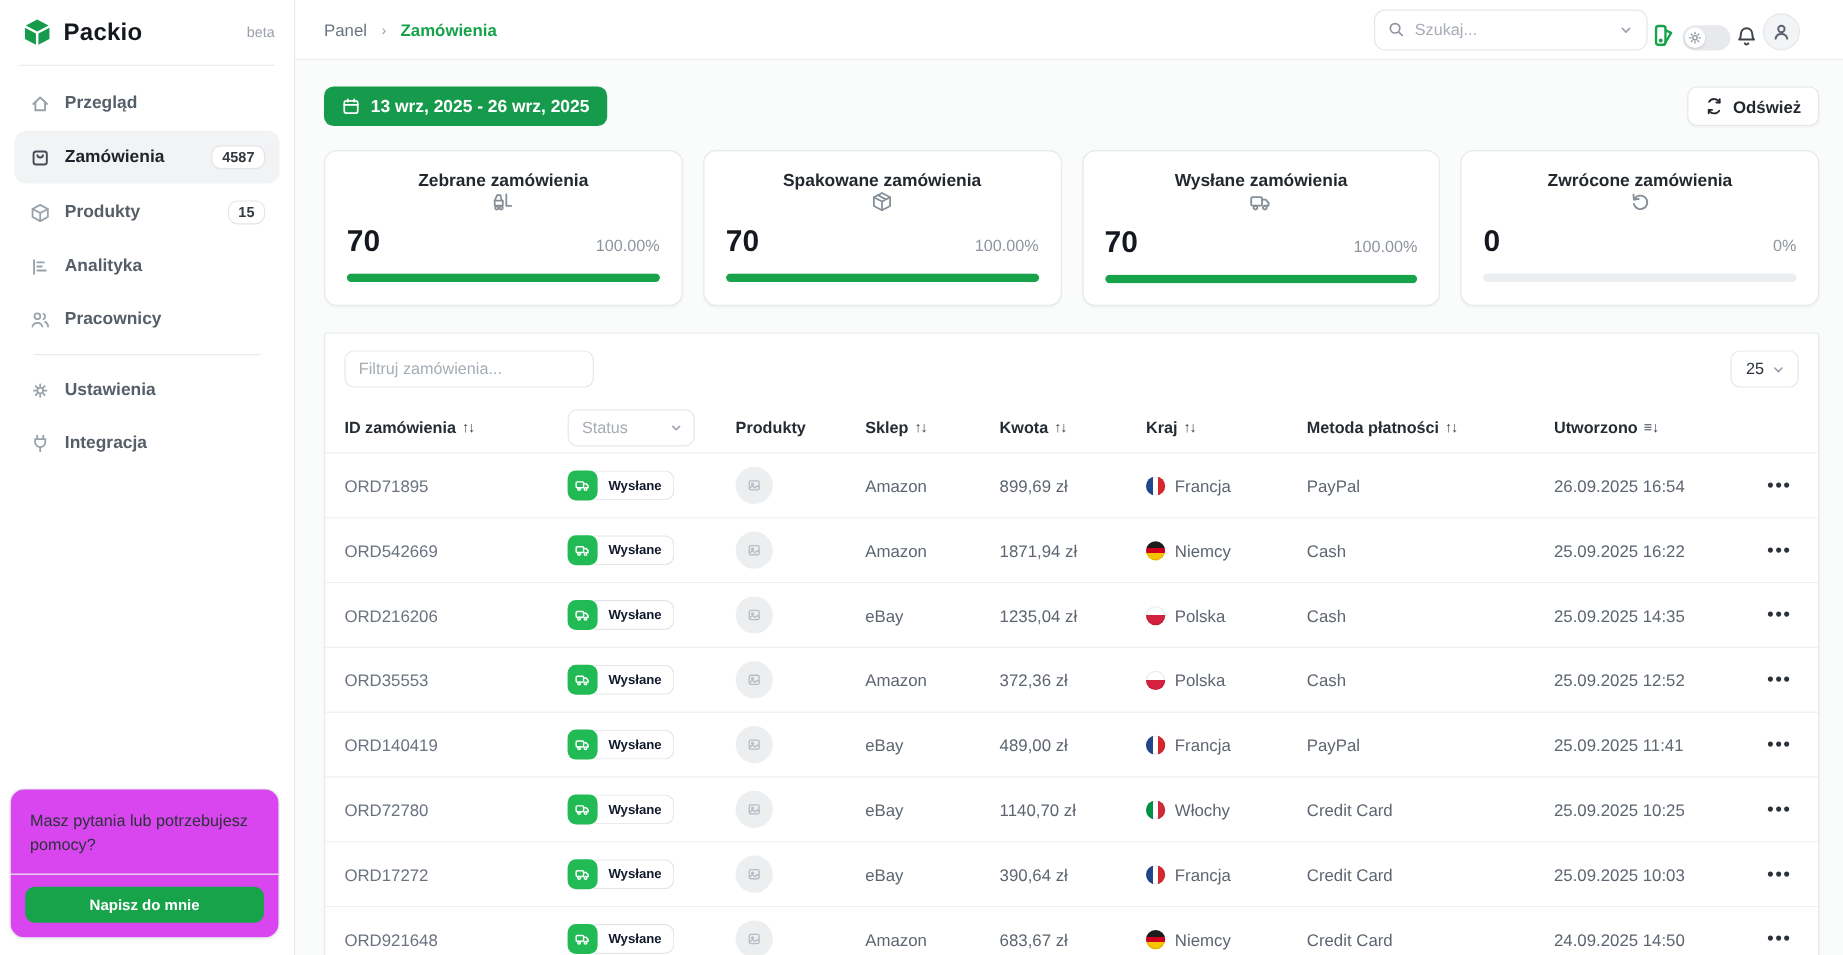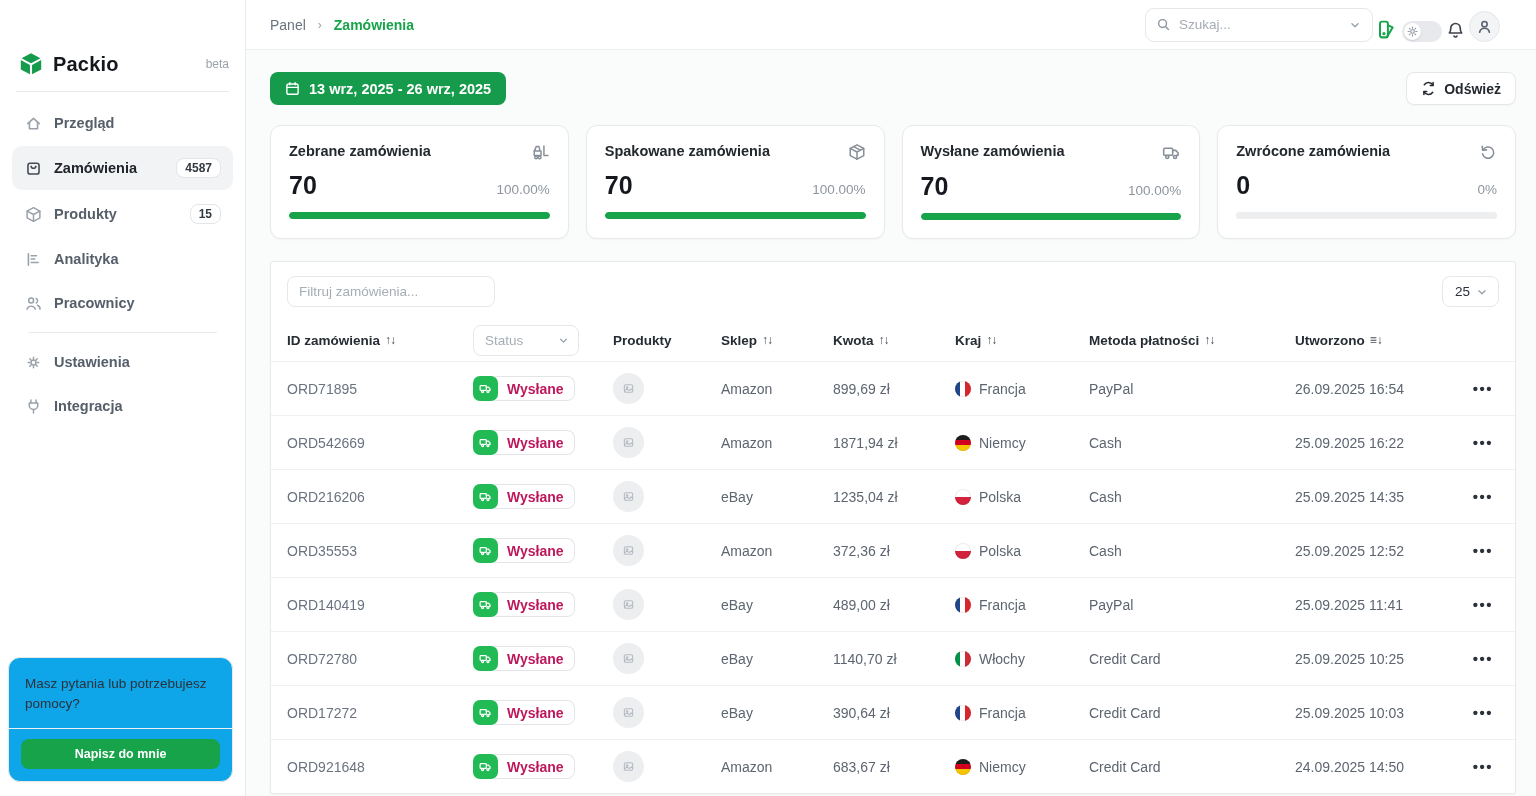--- a/index.html
+++ b/index.html
@@ -1,34 +1,34 @@
 <!DOCTYPE html>
 <html lang="pl"><head>
 <meta charset="utf-8">
 <style>
   * { margin:0; padding:0; box-sizing:border-box; }
   html,body { width:1536px; height:796px; overflow:hidden; font-family:"Liberation Sans", sans-serif; background:#fafbfb; color:#242a32; }
   .app { display:flex; width:1536px; height:796px; }
 
   
   .sidebar { width:246px; min-width:246px; background:#ffffff; border-right:1px solid #e9eaec; display:flex; flex-direction:column; position:relative; }
-  .logo-row { display:flex; align-items:center; gap:9px; padding:14px 16px 12px 18px;margin-top:37px; }
+  .logo-row { display:flex; align-items:center; gap:9px; padding:14px 16px 12px 18px; }
   .logo-mark { width:26px; height:26px; color:#169a4b; display:flex; align-items:center; justify-content:center; }
   .logo-text { font-size:20px; font-weight:800; color:#14181d; letter-spacing:.2px; flex:1; }
   .beta { font-size:12px; color:#9aa2ab; }
   .side-divider { height:1px; background:#e9eaec; margin:2px 16px 10px 16px; }
   .side-divider.mid { margin:8px 16px; }
   .nav { padding:0 12px; }
   .nav-item { display:flex; align-items:center; gap:12px; padding:12px 12px; border-radius:10px; cursor:pointer; color:#555e69; font-size:14.5px; font-weight:600; margin-bottom:2px; }
   .nav-item .nicon { width:18px; height:18px; color:#99a1aa; display:flex; align-items:center; justify-content:center; }
   .nav-item.active { background:#f2f3f5; color:#20252c; }
   .nav-item.active .nicon { color:#454c55; }
   .nav-label { flex:1; }
   .nav-badge { background:#ffffff; border:1px solid #e3e5e8; border-radius:8px; font-size:12px; font-weight:700; color:#343a42; padding:3px 8px; line-height:1; }
-  .help-card { position:absolute; left:8px; right:12px; bottom:14px; background:#0ea5e9; border:1px solid #e7e9eb; border-radius:12px; box-shadow:0 1px 2px rgba(16,24,40,.03); }
+  .help-card { position:absolute; left:8px; right:12px; bottom:14px; background:#d946ef; border:1px solid #e7e9eb; border-radius:12px; box-shadow:0 1px 2px rgba(16,24,40,.03); }
   .help-text { padding:16px 16px 14px 16px; font-size:13.5px; line-height:1.5; color:#2c323a; border-bottom:1px solid #edeff1; }
   .help-btn-wrap { padding:10px 12px 12px 12px; }
   .help-btn { width:100%; background:#16a34a; color:#fff; border:none; border-radius:8px; font-family:inherit; font-size:12.5px; font-weight:700; padding:8px 0; cursor:pointer; }
 
   
   .main-col { flex:1; display:flex; flex-direction:column; min-width:0; }
   .topbar { height:50px; background:#fff; border-bottom:1px solid #eceded; display:flex; align-items:center; padding:0 36px 0 24px; gap:10px; }
   .crumb { font-size:14px; color:#6b7380; }
   .crumb-sep { color:#9aa2ab; font-size:12px; margin:0 2px; }
   .crumb-active { font-size:14px; color:#16a34a; font-weight:700; }
@@ -43,21 +43,21 @@
   .avatar { width:31px; height:31px; border-radius:50%; background:#f3f4f6; border:1px solid #e5e7ea; display:flex; align-items:center; justify-content:center; color:#596270; cursor:pointer; }
 
   
   .content { flex:1; padding:22px 20px 0 24px; overflow:hidden; }
   .toolbar-row { display:flex; align-items:center; justify-content:space-between; margin-bottom:20px; }
   .date-chip { display:inline-flex; align-items:center; gap:9px; background:#169a4b; color:#fff; border:none; border-radius:8px; height:33px; padding:0 15px; font-family:inherit; font-size:14.5px; font-weight:700; cursor:pointer; }
   .refresh-btn { display:inline-flex; align-items:center; gap:8px; background:#fff; border:1px solid #e5e7ea; border-radius:8px; height:33px; padding:0 14px; font-family:inherit; font-size:14px; font-weight:600; color:#23282f; cursor:pointer; box-shadow:0 1px 1px rgba(16,24,40,.03); }
 
   .stats-row { display:grid; grid-template-columns:repeat(4,1fr); gap:17px; margin-bottom:22px; }
   .stat-card { background:#fff; border:1px solid #e7e9eb; border-radius:11px; padding:17px 18px 18px 18px; box-shadow:0 1px 2px rgba(16,24,40,.03); }
-  .stat-head { display:flex; align-items:flex-start; justify-content:space-between; margin-bottom:10px; }
+  .stat-head { display:flex; align-items:center; justify-content:space-between; margin-bottom:10px;flex-direction:column; }
   .stat-title { font-size:14.5px; font-weight:700; color:#23282f; }
   .stat-ic { color:#868e98; display:flex; }
   .stat-mid { display:flex; align-items:baseline; justify-content:space-between; margin-bottom:12px; }
   .stat-value { font-size:25px; font-weight:800; color:#15191f; }
   .stat-pct { font-size:13.5px; color:#8e959e; }
   .bar-track { height:7px; background:#eceef0; border-radius:4px; overflow:hidden; }
   .bar-fill { height:100%; background:#16a34a; border-radius:4px; width:0; }
 
   .table-card { background:#fff; border:1px solid #e7e9eb; border-radius:3px; box-shadow:0 1px 2px rgba(16,24,40,.03); }
   .table-top { display:flex; align-items:center; justify-content:space-between; padding:14px 16px 12px 16px; }
@@ -69,21 +69,21 @@
   .thead { height:42px; }
   .th { font-size:13.5px; font-weight:700; color:#262c34; display:flex; align-items:center; gap:5px; }
   .sort-ic { font-size:12px; color:#434a53; letter-spacing:-1px; }
   .sort-desc { font-size:12px; color:#434a53; }
   .status-select { width:106px; height:31px; border:1px solid #e5e7ea; border-radius:8px; display:flex; align-items:center; justify-content:space-between; padding:0 8px 0 11px; font-size:13.5px; font-weight:400; color:#a6adb5; cursor:pointer; background:#fff; }
   .trow { height:54px; border-top:1px solid #eef0f1; }
   .cell { font-size:14px; color:#5d6570; }
   .cell-id { color:#6b7380; }
   .status-pill { display:inline-flex; align-items:stretch; height:25px; }
   .pill-ic { width:25px; background:#21ba55; border-radius:7px; display:flex; align-items:center; justify-content:center; color:#fff; z-index:1; }
-  .pill-label { display:flex; align-items:center; background:#fff; border:1px solid #e3e5e8; border-left:none; border-radius:0 8px 8px 0; margin-left:-3px; padding:0 10px 0 12px; font-size:14px; font-weight:700; color:#be185d; }
+  .pill-label { display:flex; align-items:center; background:#fff; border:1px solid #e3e5e8; border-left:none; border-radius:0 8px 8px 0; margin-left:-3px; padding:0 10px 0 12px; font-size:11px; font-weight:700; color:#0f172a; }
   .prod-avatar { width:31px; height:31px; border-radius:50%; background:#eceef0; display:flex; align-items:center; justify-content:center; color:#b6bcc3; }
   .country { display:flex; align-items:center; gap:8px; }
   .flag { width:16px; height:16px; border-radius:50%; box-shadow:inset 0 0 0 1px rgba(0,0,0,.08); }
   .flag-france { background:linear-gradient(90deg,#21468b 34%,#fff 34% 63%,#d8272c 63%); }
   .flag-germany { background:linear-gradient(180deg,#1d1d1b 34%,#d1001f 34% 64%,#f6c500 64%); }
   .flag-poland { background:linear-gradient(180deg,#fff 48%,#d4213d 48%); }
   .flag-italy { background:linear-gradient(90deg,#009246 34%,#fff 34% 63%,#ce2b37 63%); }
   .row-actions { display:flex; justify-content:flex-end; padding-right:6px; }
   .dots { background:none; border:none; cursor:pointer; font-size:15px; font-weight:800; color:#2b313a; letter-spacing:1.5px; line-height:1; }
   svg { display:block; }

